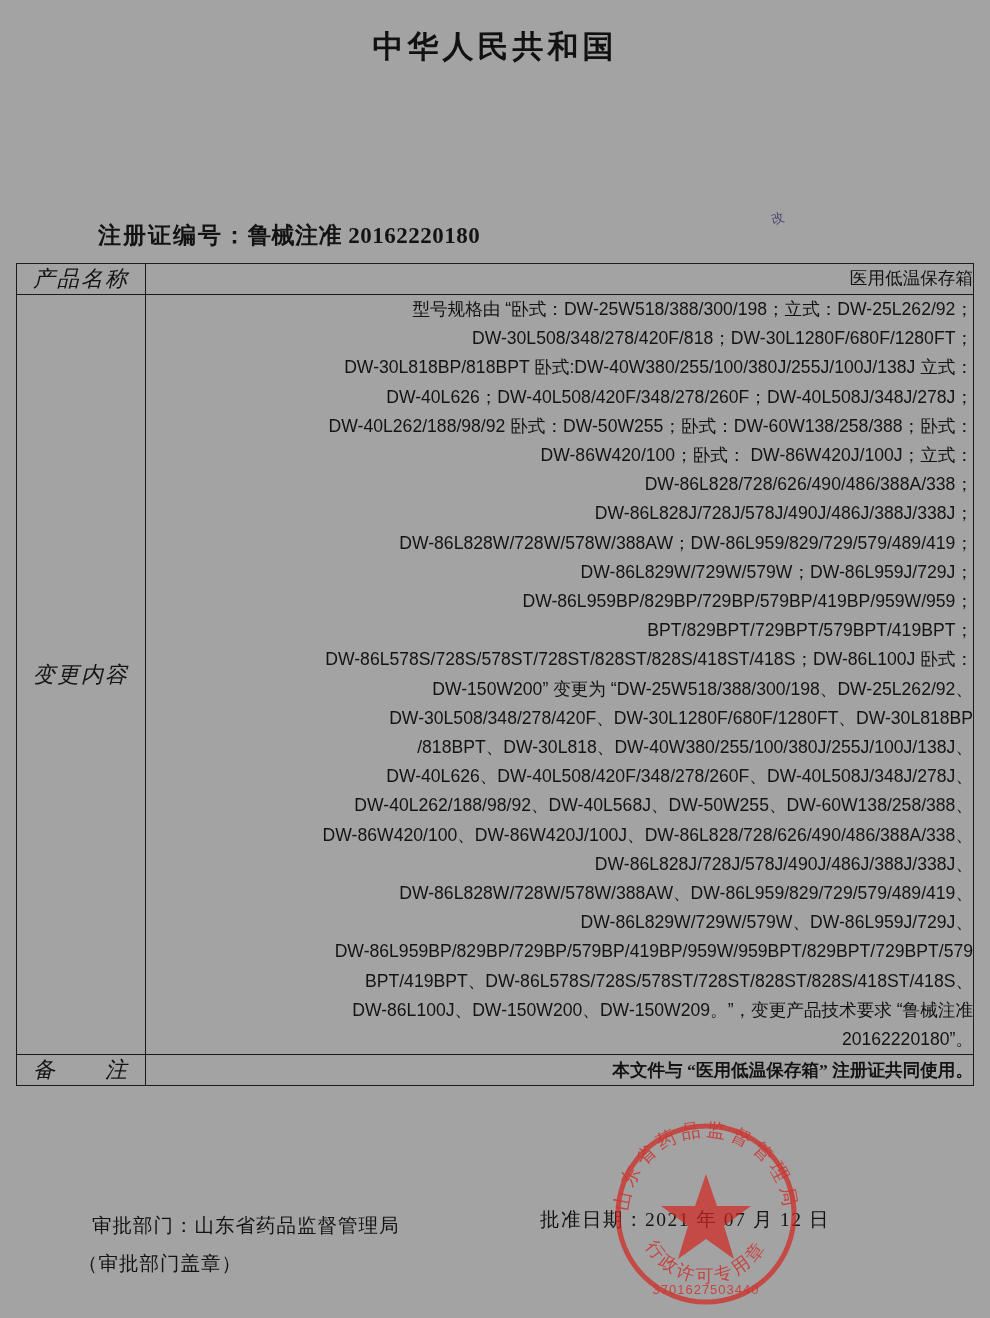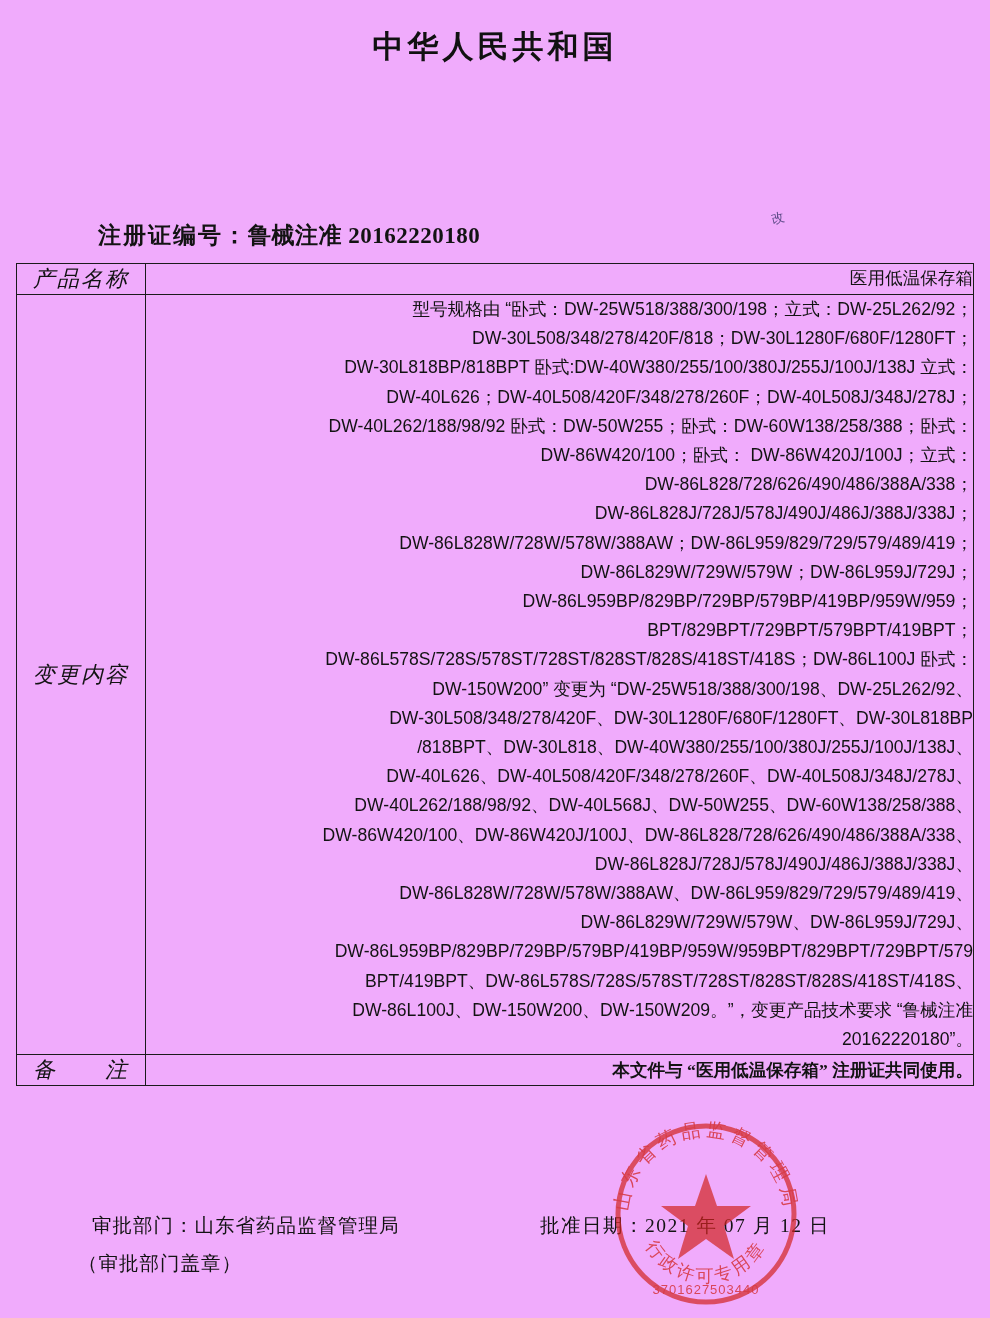--- a/index.html
+++ b/index.html
@@ -5,21 +5,21 @@
   html, body {
     margin: 0;
     padding: 0;
     background: #fdfdfb;
   }
   .page {
     position: relative;
     width: 990px;
     height: 1318px;
     margin: 0 auto;
-    background: #f0abfc;
+    background: #a3a3a3;
     font-family: "Liberation Serif", "DejaVu Serif", serif;
     color: #131313;
     overflow: hidden;
   }
 
   
   .title-block {
     text-align: center;
     padding-top: 22px;
   }
@@ -121,21 +121,21 @@
   }
   .dept {
     position: absolute;
     left: 92px;
     top: 0;
     margin-top: 14px;
   }
   .approve-date {
     position: absolute;
     left: 540px;
-    top: 14px;
+    top: 8px;
     letter-spacing: 1.5px;
   }
   .seal-note {
     position: absolute;
     left: 78px;
     top: 52px;
     font-size: 19.5px;
     letter-spacing: 1px;
   }
 

